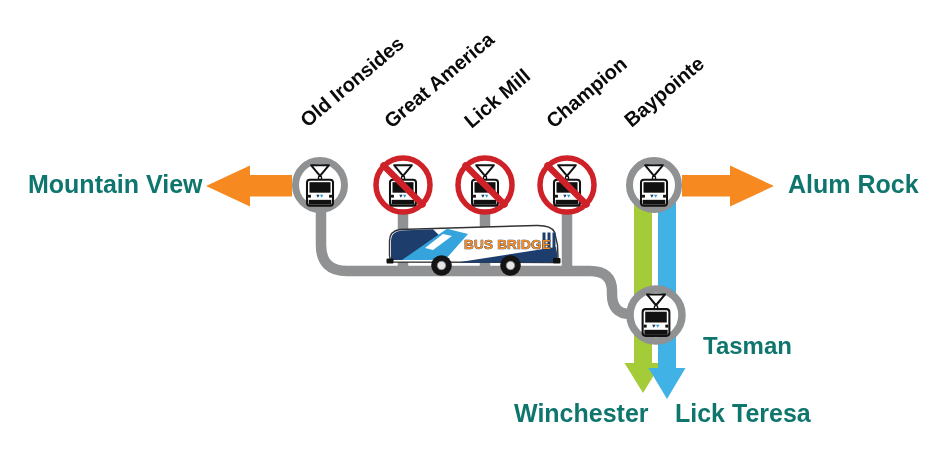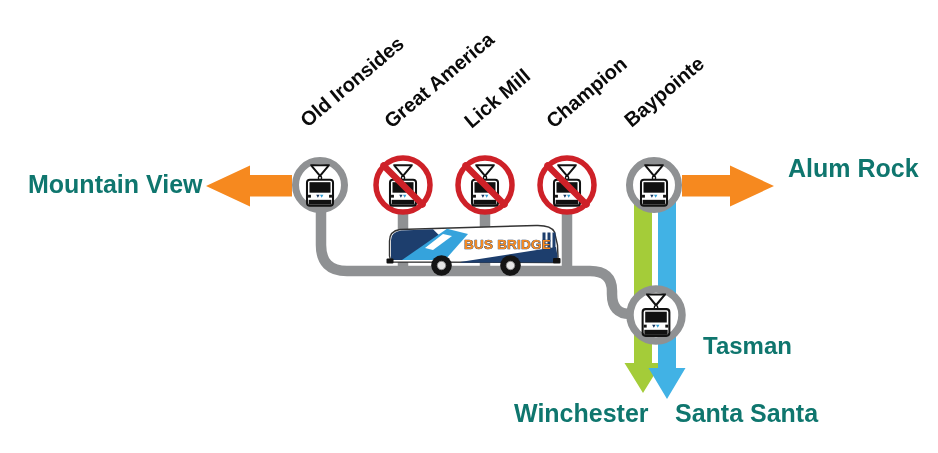--- a/index.html
+++ b/index.html
@@ -115,30 +115,30 @@
     </g>
 
     <g>
       <circle cx="656" cy="315" r="26" fill="#fff" stroke="#8f9193" stroke-width="7.5"></circle>
       <use href="#train-icon" x="637" y="291" width="38" height="46.6"></use>
     </g>
   </svg>
 
   <div class="lbl terminal-lbl" style="left:28px;top:172px;">Mountain View</div>
 
-  <div class="lbl terminal-lbl" style="left:788px;top:156px;">Alum Rock</div>
+  <div class="lbl terminal-lbl" style="left:788px;top:172px;">Alum Rock</div>
 
   <div class="st-label" style="left:310px;bottom:322px;">Old Ironsides</div>
 
   <div class="st-label" style="left:394px;bottom:321px;">Great America</div>
 
   <div class="st-label" style="left:474px;bottom:321px;">Lick Mill</div>
 
   <div class="st-label" style="left:556px;bottom:321px;">Champion</div>
 
   <div class="st-label" style="left:634px;bottom:322px;">Baypointe</div>
 
   <div class="lbl tasman-lbl" style="left:703px;top:306px;margin-top:28px;">Tasman</div>
 
   <div class="lbl south-lbl" style="left:514px;top:401px;">Winchester</div>
 
-  <div class="lbl south-lbl" style="left:675px;top:401px;">Santa Santa</div>
+  <div class="lbl south-lbl" style="left:675px;top:401px;">Lick Teresa</div>
 </div>
 
 </body></html>

